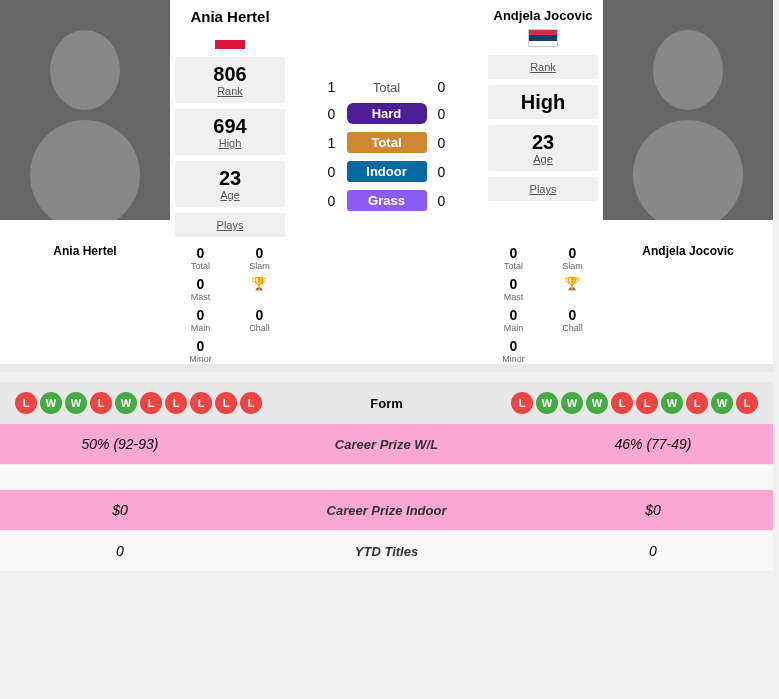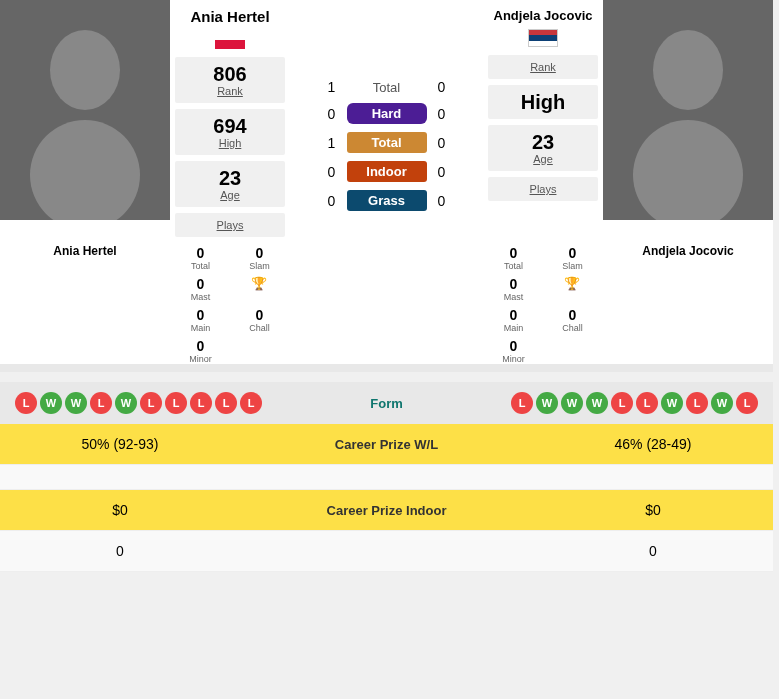--- a/index.html
+++ b/index.html
@@ -31,22 +31,22 @@
       font-size: 13px;
       font-weight: bold;
     }
     .surface-num {
       width: 30px;
       text-align: center;
       font-size: 14px;
     }
     .surface-hard { background: #4c1d95; border-radius: 6px; }
     .surface-clay { background: #cc8833; }
-    .surface-indoor { background: #c2410c; }
-    .surface-grass { background: #0c4a6e; }
+    .surface-indoor { background: #0369a1; }
+    .surface-grass { background: #8b5cf6; }
     .total-label {
       font-size: 13px;
       color: #555;
       width: 80px;
       text-align: center;
     }
 
     
     .form-section {
       display: flex;
@@ -69,26 +69,27 @@
       justify-content: center;
       font-size: 11px;
       font-weight: bold;
       color: #fff;
     }
     .pill-L { background: #e44; }
     .pill-W { background: #4a4; }
     .form-center-label {
       font-size: 13px;
       font-weight: bold;
-      color: #0f766e;
+      color: #000000;
     }
 
     
     .stats-rows {
-      background: #fde047;
+      background: #f9a8d4;
+      font-style: italic;
     }
     .stat-row {
       display: flex;
       align-items: center;
       justify-content: space-between;
       padding: 12px 20px;
       border-bottom: 1px solid #eee;
     }
     .stat-row:nth-child(even) {
       background: #f9f9f9;
@@ -429,28 +430,29 @@
         <div class="form-pill pill-L">L</div>
         <div class="form-pill pill-W">W</div>
         <div class="form-pill pill-L">L</div>
       </div>
   </div>
 
   <div class="stats-rows" id="stats-rows">
       <div class="stat-row">
       <span class="stat-left">50% (92-93)</span>
       <span class="stat-center">Career Prize W/L</span>
-      <span class="stat-right">46% (28-49)</span>
+      <span class="stat-right">46% (77-49)</span>
     </div>
       <div class="stat-row">
     </div>
       <div class="stat-row">
       <span class="stat-left">$0</span>
       <span class="stat-center">Career Prize Indoor</span>
       <span class="stat-right">$0</span>
     </div>
       <div class="stat-row">
       <span class="stat-left">0</span>
+      <span class="stat-center">YTD Titles</span>
       <span class="stat-right">0</span>
     </div>
     </div>
 
 </div>
 
 </body></html>

